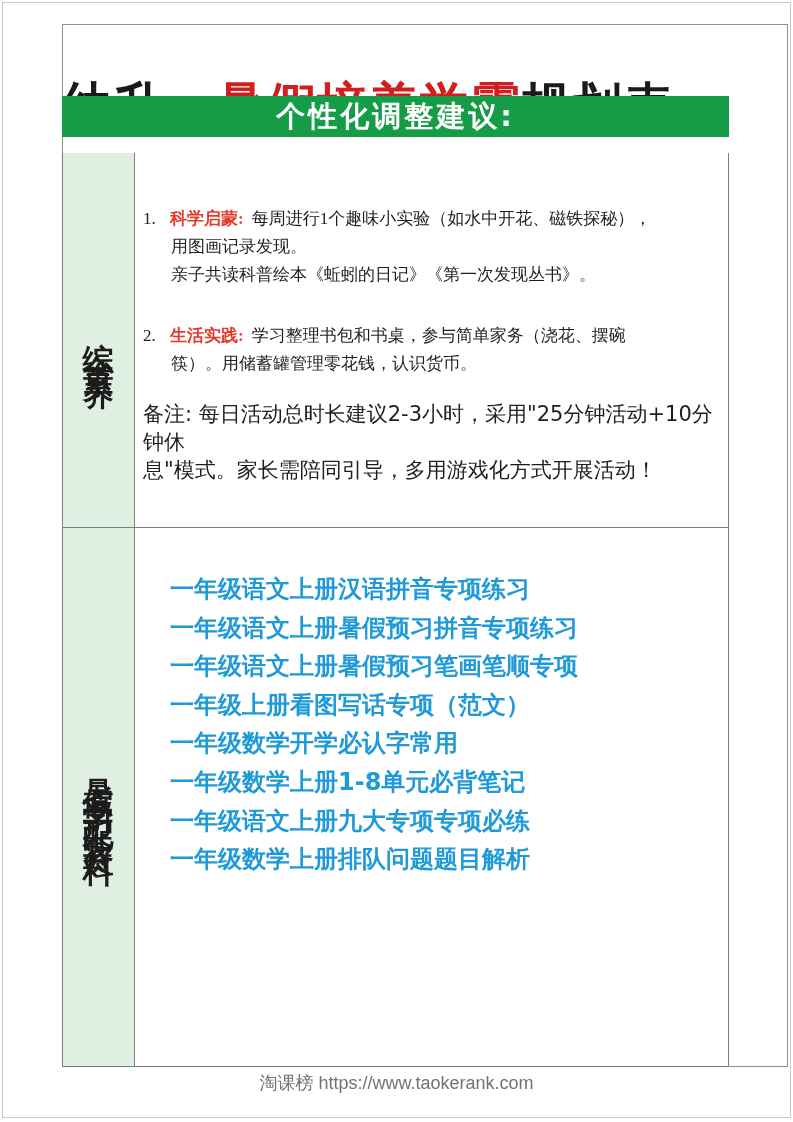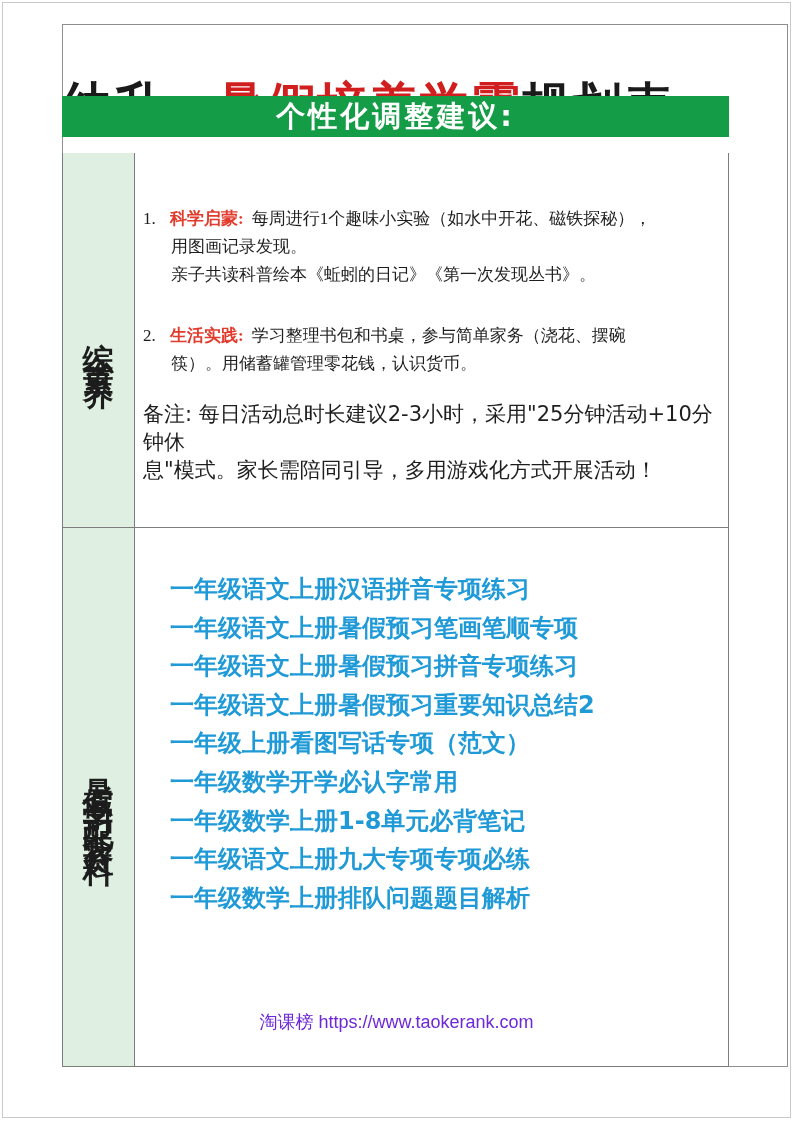--- a/index.html
+++ b/index.html
@@ -61,22 +61,22 @@
     margin-top:22px;padding-left:8px;
     font-size:21px;line-height:28px;color:#1e1e1e;white-space:pre-line;
     font-family:"DejaVu Sans", sans-serif;
   }
   .materials-cell{padding:42px 0 0 35px;}
   .material-item{
     font-size:24px;line-height:38.6px;font-weight:bold;color:#1f9ad7;
     white-space:nowrap;font-family:"DejaVu Sans", sans-serif;
   }
   .footer-credit{
-    position:absolute;left:0;top:1009px;width:793px;height:26px;
-    text-align:center;font-size:18px;line-height:26px;color:#6d28d9;
+    position:absolute;left:0;top:1070px;width:793px;height:26px;
+    text-align:center;font-size:18px;line-height:26px;color:#737373;
     font-family:"Liberation Sans", sans-serif;
   }
 </style>
 </head>
 <body>
 
 <div class="page-edge"></div>
 
 <div class="content-frame"></div>
 
@@ -116,25 +116,24 @@
 
   <div class="side-cell">
     <span class="vert-label">暑假学习配套资料</span>
   </div>
 
   <div class="content-cell materials-cell">
 
       <div class="material-item">一年级语文上册汉语拼音专项练习</div>
 
 
+      <div class="material-item">一年级语文上册暑假预习拼音专项练习</div>
+
       <div class="material-item">一年级语文上册暑假预习笔画笔顺专项</div>
 
-      <div class="material-item">一年级语文上册暑假预习拼音专项练习</div>
-
-      <div class="material-item">一年级语文上册暑假预习重要知识总结2</div>
 
       <div class="material-item">一年级上册看图写话专项（范文）</div>
 
       <div class="material-item">一年级数学开学必认字常用</div>
 
       <div class="material-item">一年级数学上册1-8单元必背笔记</div>
 
 
       <div class="material-item">一年级语文上册九大专项专项必练</div>
 

